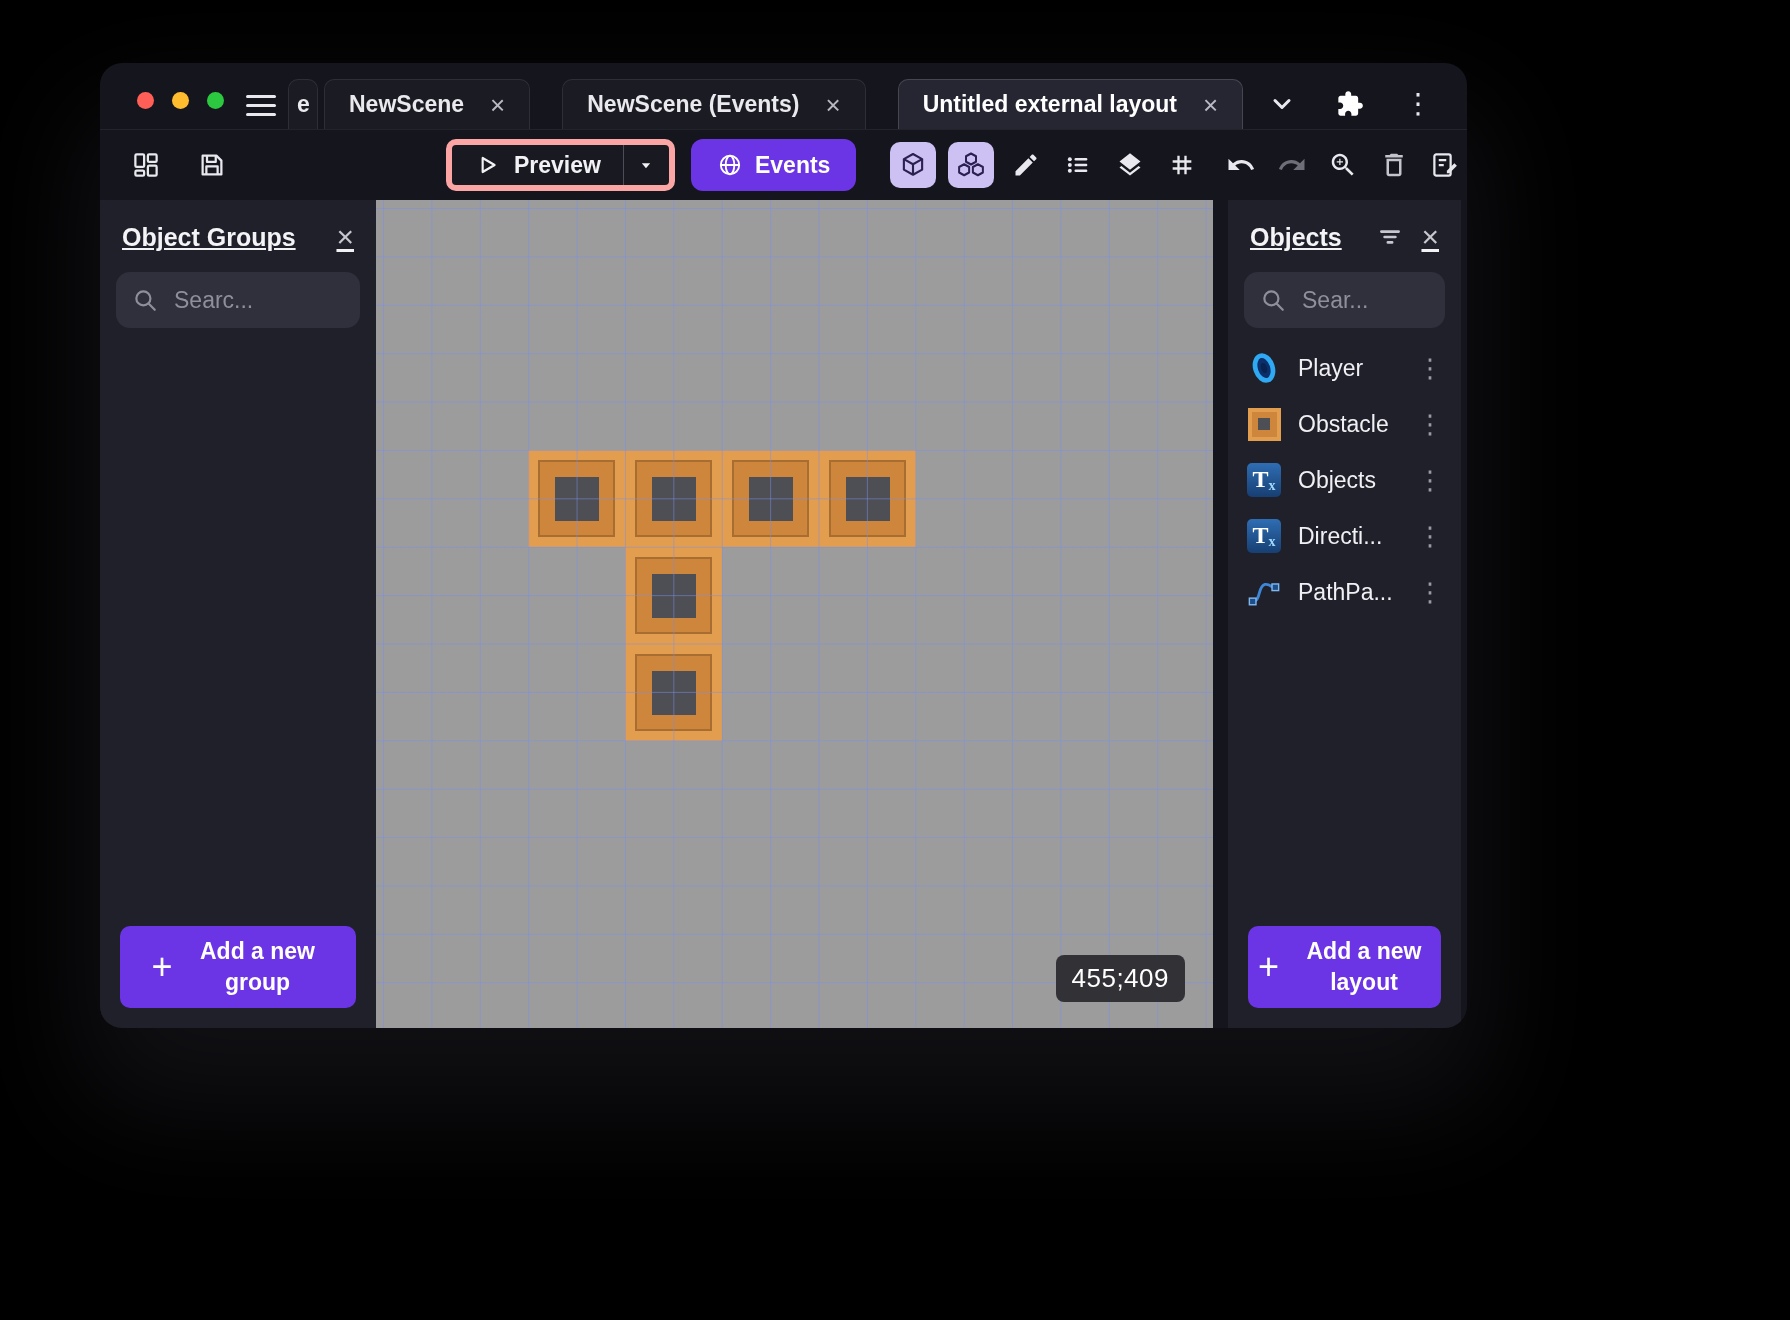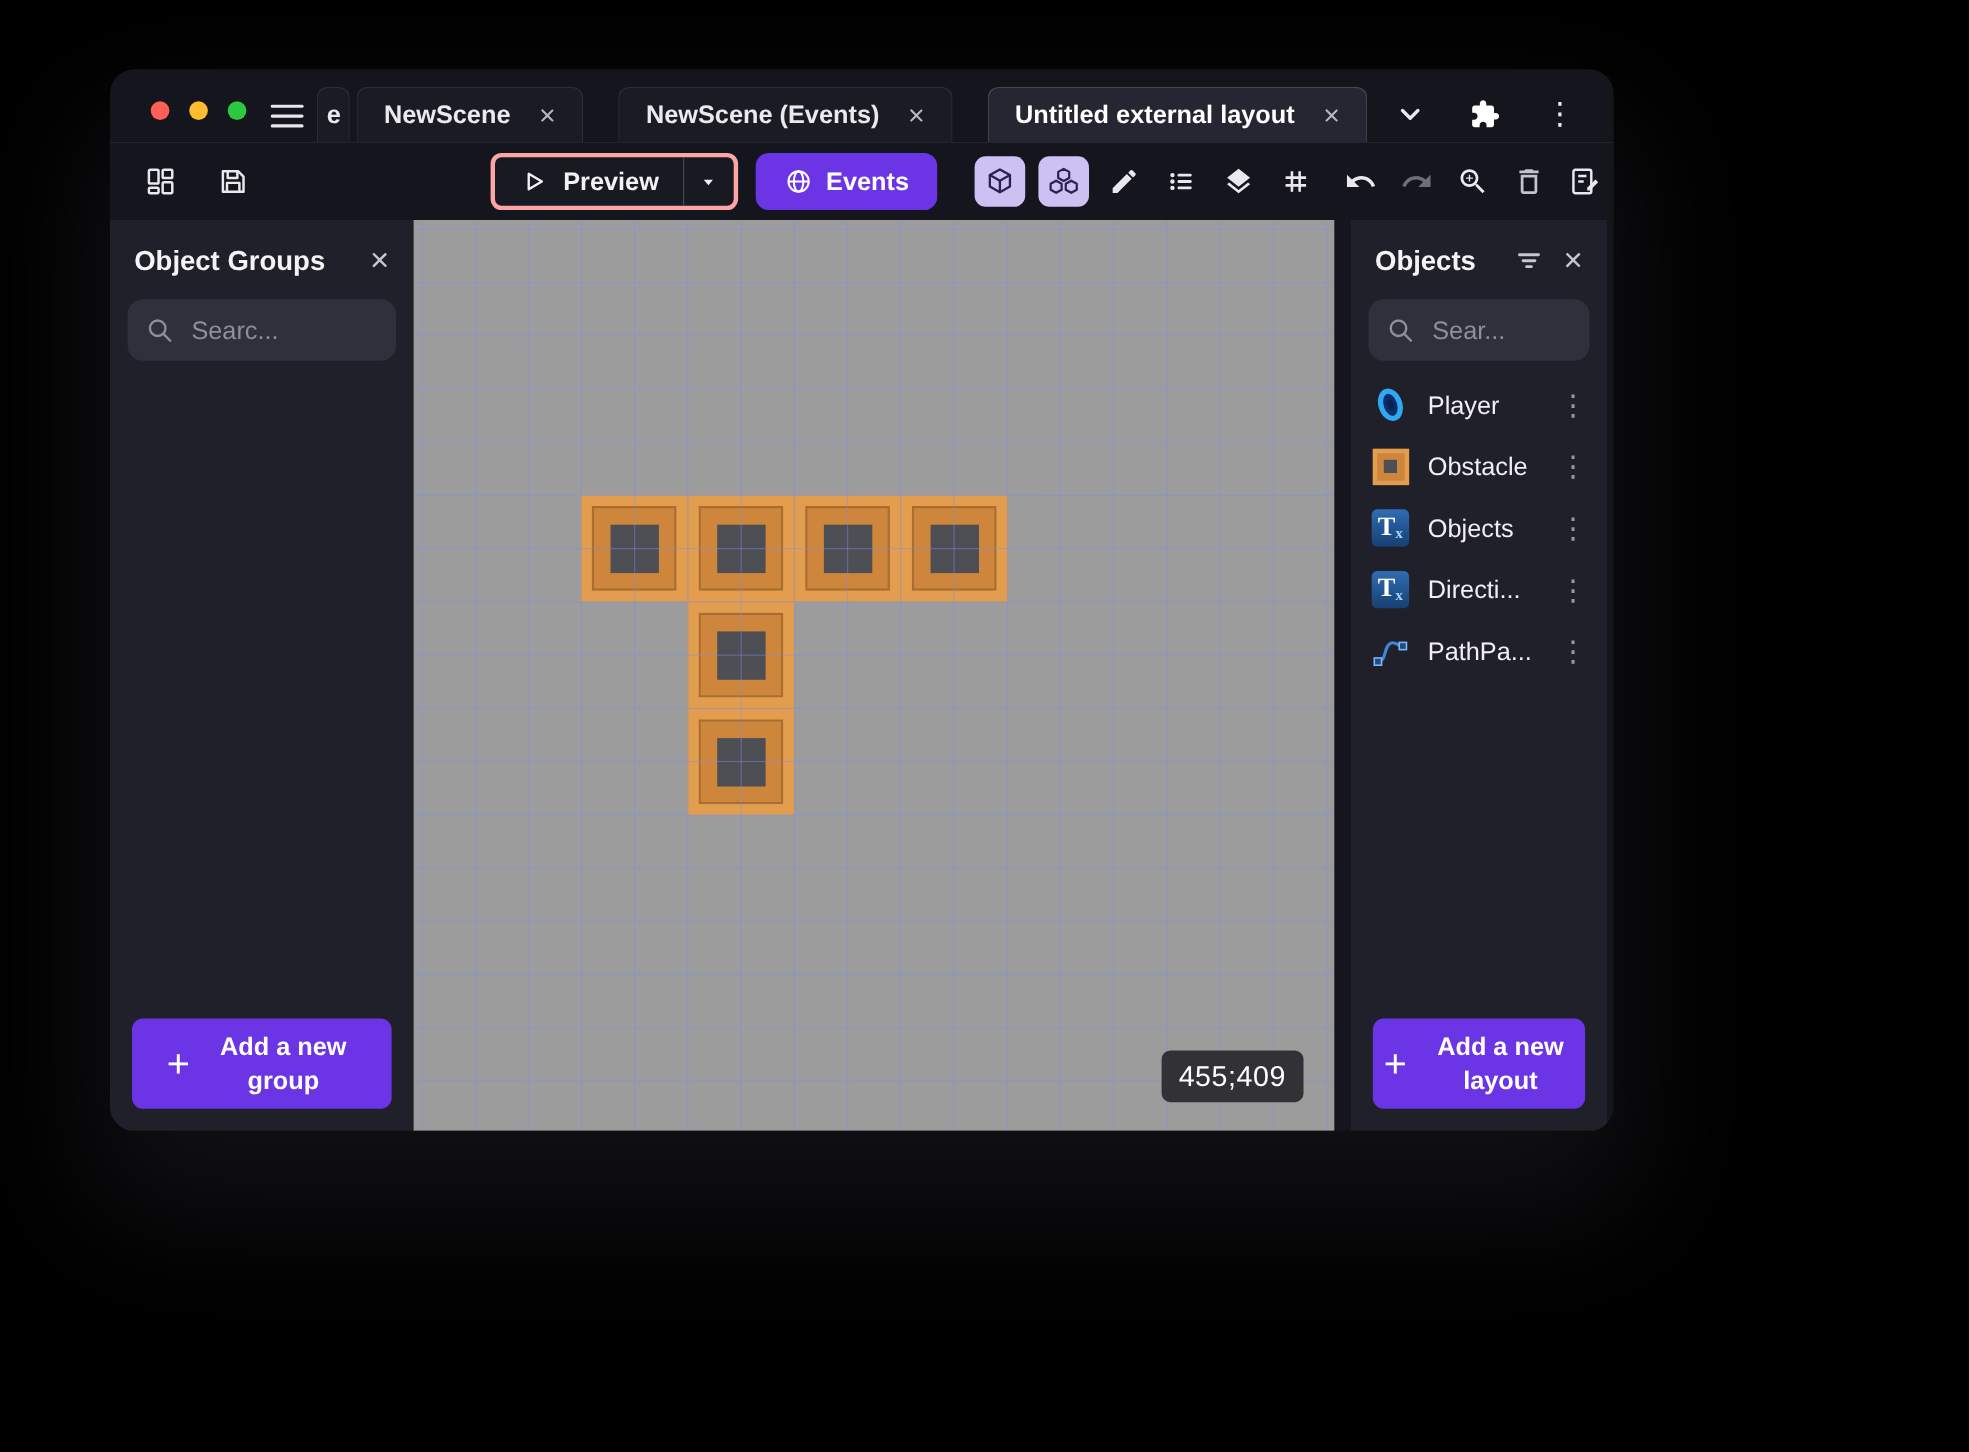--- a/index.html
+++ b/index.html
@@ -37,39 +37,39 @@
   .tab-right .icnbtn { width:30px; height:30px; display:flex; align-items:center; justify-content:center; }
   .kebab-glyph { font-size:28px; color:#e8e8ee; line-height:1; }
   
   .toolbar { height:70px; flex:0 0 auto; display:flex; align-items:center; padding:0 26px; background:#15151d; }
   .tb-group1 { display:flex; gap:26px; align-items:center; }
   .tb-preview-wrap { margin-left:214px; display:flex; gap:16px; align-items:center; }
   .tb-tools { margin-left:34px; display:flex; gap:12px; align-items:center; }
   .tb-history { margin-left:20px; display:flex; gap:13px; align-items:center; }
   .icnbtn { background:transparent; border:0; padding:0; cursor:pointer; display:flex; align-items:center; justify-content:center; }
   .preview-btn {
-    display:flex; align-items:center; height:52px; border:4px solid #fca5a5; border-radius:10px;
+    display:flex; align-items:center; height:52px; border:6px solid #fca5a5; border-radius:10px;
     background:#191922; color:#f2f2f5; font-weight:700; font-size:23px; overflow:hidden;
   }
   .preview-main { display:flex; align-items:center; gap:14px; padding:0 22px; height:100%; }
   .preview-caret { width:46px; height:100%; border-left:1px solid #4d4d5a; display:flex; align-items:center; justify-content:center; }
   .publish-btn {
     height:52px; border-radius:12px; background:var(--accent,#6b35e6); color:#fff;
     font-weight:700; font-size:23px; display:flex; align-items:center; gap:12px; padding:0 26px;
     border:0;
   }
   .toolsel { width:46px; height:46px; border-radius:10px; background:var(--tool_selected_bg,#cdc0f2); display:flex; align-items:center; justify-content:center; }
   .plainicn { width:40px; height:40px; display:flex; align-items:center; justify-content:center; }
   .histicn { width:38px; height:38px; display:flex; align-items:center; justify-content:center; }
   
   .main { flex:1; display:flex; min-height:0; }
   .panel { background:#20202a; display:flex; flex-direction:column; }
   .left-panel { width:276px; flex:0 0 auto; }
   .right-panel { width:233px; flex:0 0 auto; margin-left:15px; margin-right:6px; }
-  .panel-head { display:flex; align-items:center; padding:22px 22px 12px 22px; gap:18px; }
+  .panel-head { display:flex; align-items:center; padding:22px 22px 12px 22px; gap:18px;text-decoration:underline; }
   .panel-title { flex:1; font-size:25px; font-weight:600; color:#f4f4f7; }
   .panel-close { font-size:30px; color:#c7c7cf; line-height:1; background:none; border:0; padding:0; cursor:pointer; }
   .search {
     margin:8px 16px 12px 16px; height:56px; background:#30303c; border-radius:14px;
     display:flex; align-items:center; padding:0 16px; gap:14px; flex:0 0 auto;
   }
   .search input { flex:1; min-width:0; background:transparent; border:0; outline:0; color:#e8e8ee; font-size:23px; font-family:inherit; }
   .search input::placeholder { color:#8f8f9c; }
   .panel-body { flex:1; }
   .add-btn {

